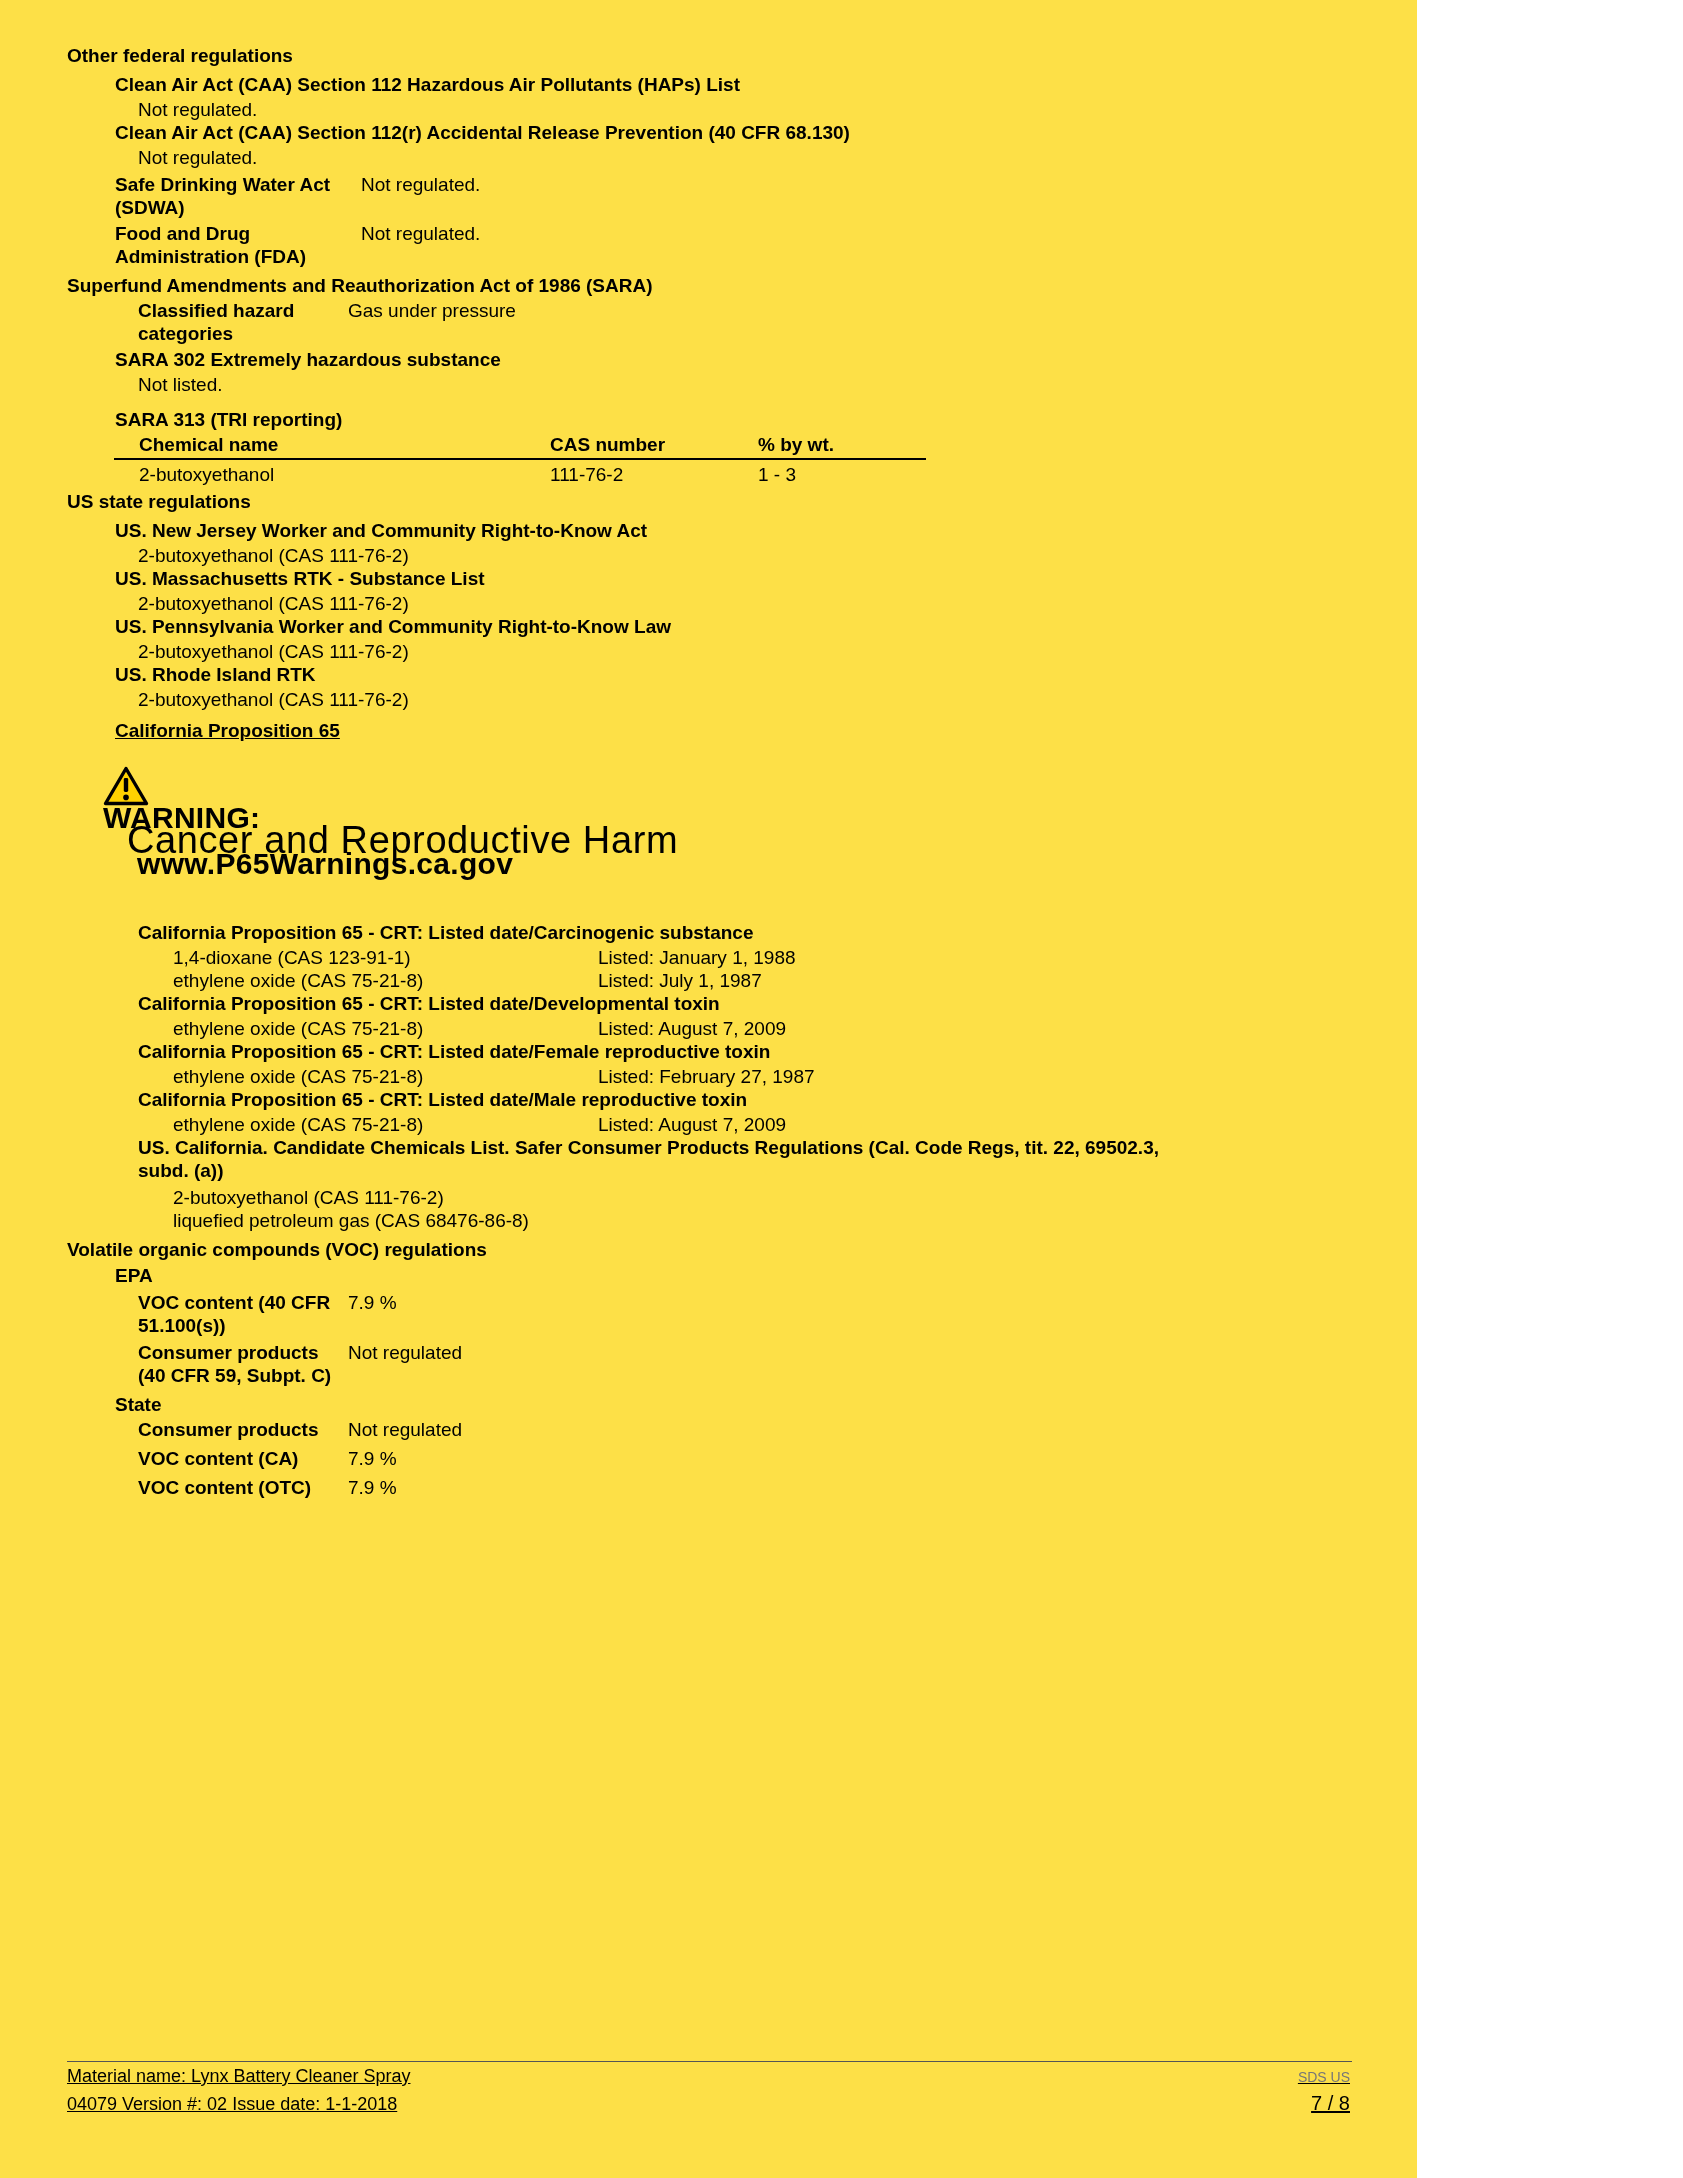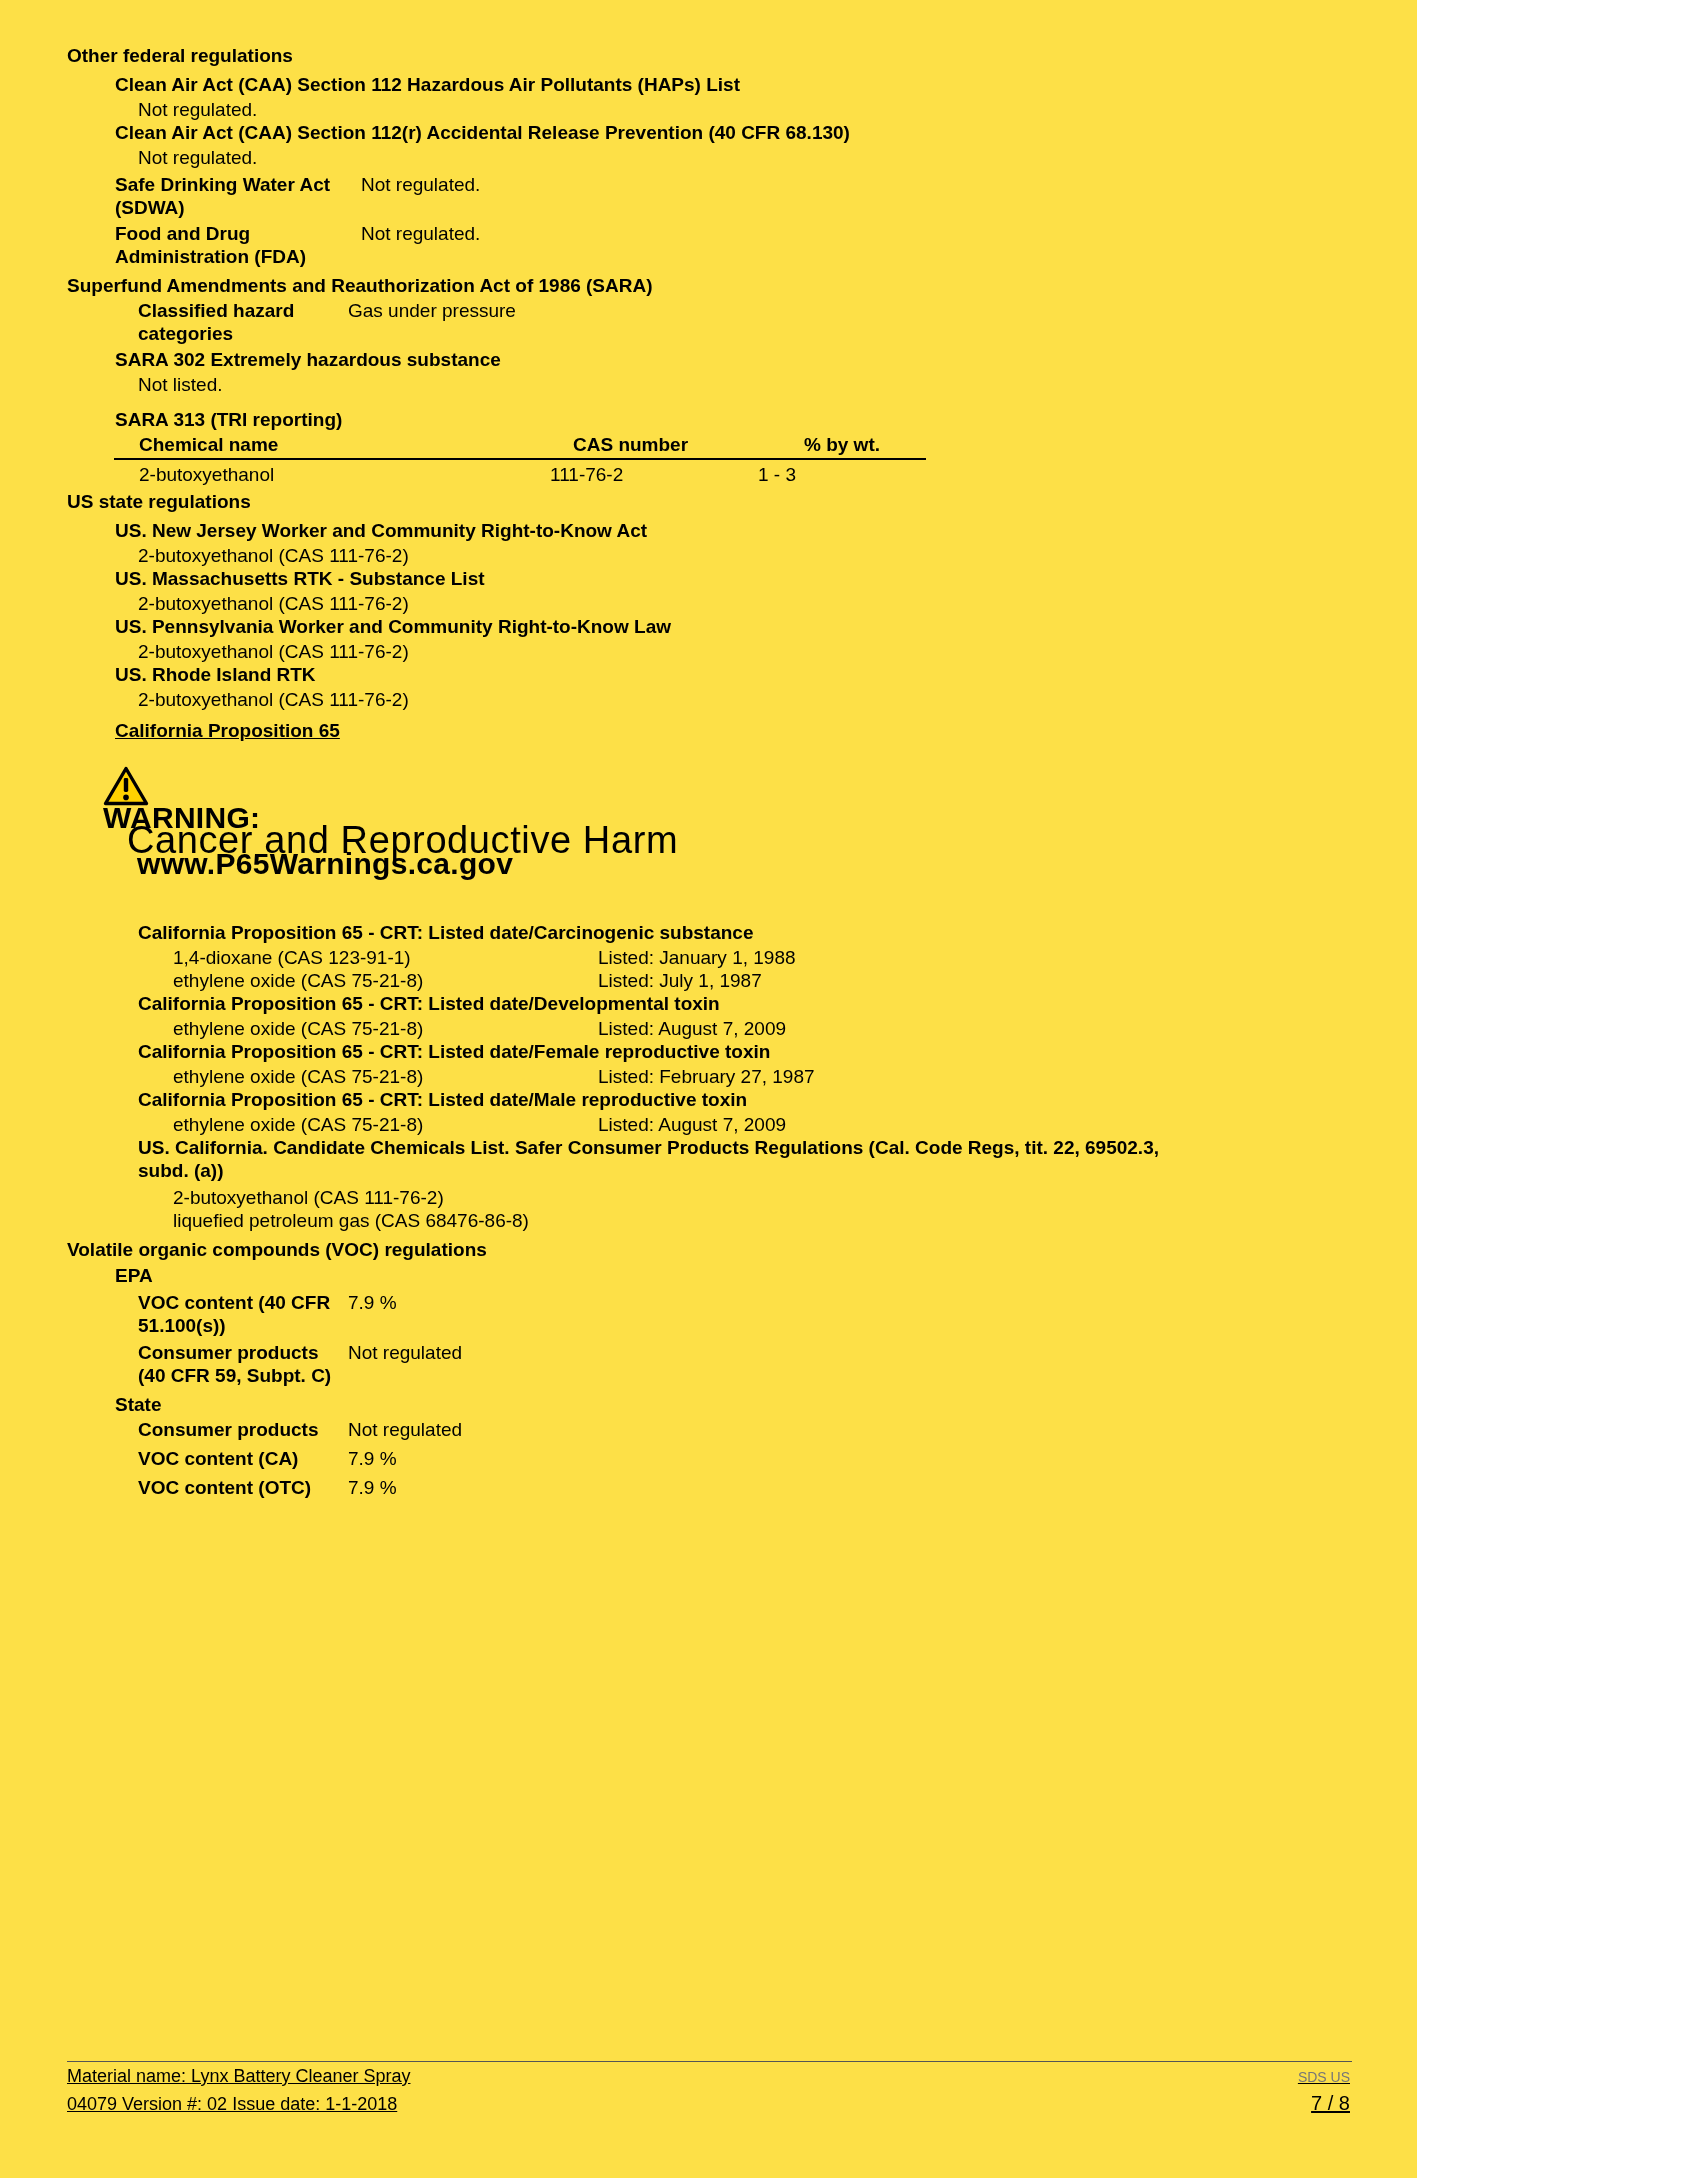--- a/index.html
+++ b/index.html
@@ -22,21 +22,21 @@
   .kv { display:flex; align-items:flex-start; }
   .k248 { width:246px; flex:none; }
   .k212 { width:210px; flex:none; }
   .k429 { width:425px; flex:none; }
   
   .sara-table { margin-left:47px; width:812px; margin-top:2px; }
   .sara-row { display:flex; padding-left:25px; }
   .sara-row .c1 { width:411px; flex:none; }
   .sara-row .c2 { width:208px; flex:none; }
   .sara-row .c3 { flex:1; }
-  .sara-head { font-weight:700; border-bottom:2px solid #000; padding-bottom:2px;gap:23px; }
+  .sara-head { font-weight:700; border-bottom:2px solid #000; padding-bottom:2px; }
   .sara-data { margin-top:3px; }
   
   .warning-banner { display:flex; align-items:flex-start; margin:24px 0 46px 36px;flex-direction:column; }
   .warning-icon { width:46px; height:40px; flex:none; margin-right:16px; }
   .warning-label { font-size:30px; font-weight:700; letter-spacing:0.3px; }
   .warning-message { font-size:38px; margin-left:24px; letter-spacing:0.6px; }
   .warning-url { font-size:30px; font-weight:700; margin-left:34px; letter-spacing:0.3px; }
   
   .footer-rule { position:absolute; left:67px; right:65px; top:2061px; border-top:1px solid #555; }
   .footer { position:absolute; left:67px; right:67px; top:2065px;text-decoration:underline; }

